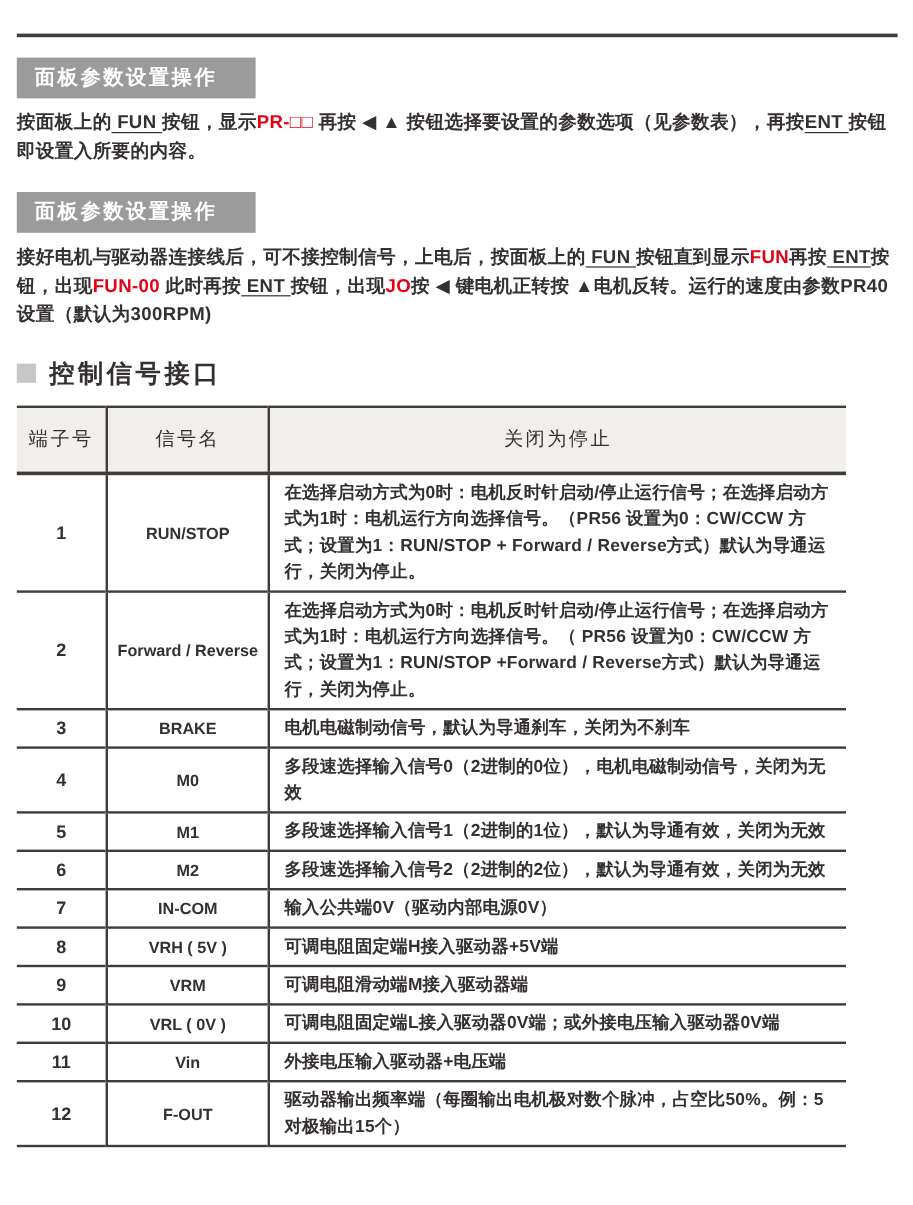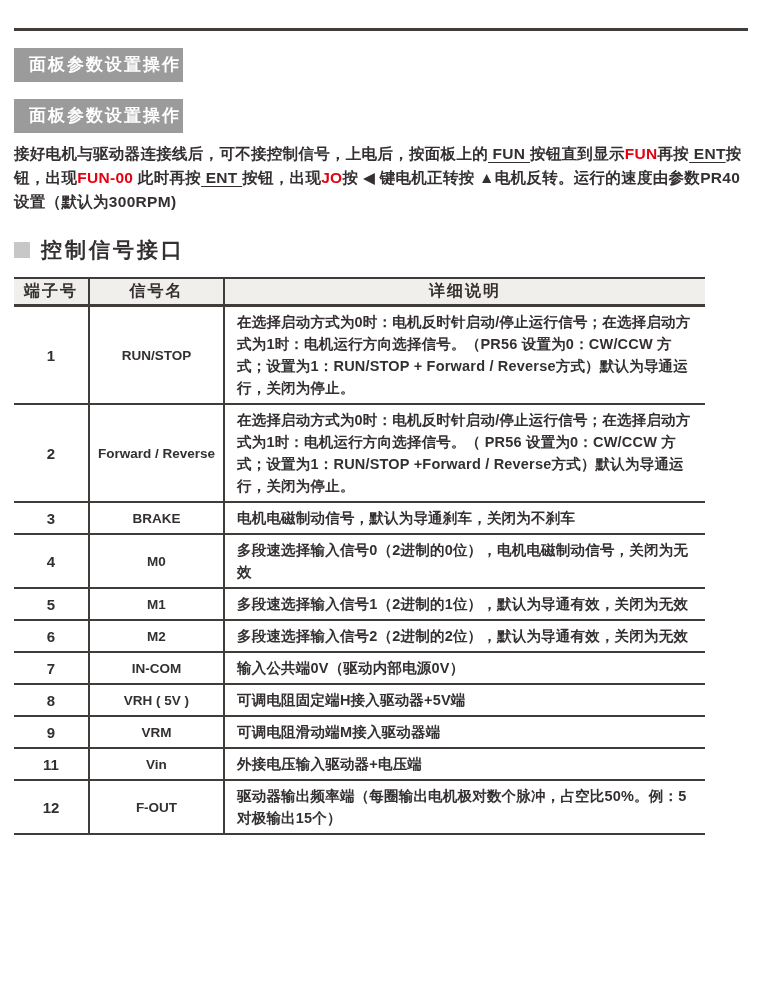--- a/index.html
+++ b/index.html
@@ -10,72 +10,73 @@
   .page{
     width:761px;min-height:1004px;box-sizing:border-box;
     padding:0 13px 30px 14px;
     font-family:"Liberation Sans","DejaVu Sans",sans-serif;
     color:var(--text);font-weight:bold;
   }
   .top-rule{margin-top:28px;height:3px;background:var(--line);}
   .badge{
     display:inline-block;background:var(--badge_bg);color:var(--badge_text);
     font-size:17px;font-weight:bold;letter-spacing:2px;
-    padding:5px 2px 6px 15px;margin-top:17px;
+    padding:5px 32px 6px 15px;margin-top:17px;
   }
   .para{font-size:15.5px;line-height:24px;margin:9px 0 4px 0;letter-spacing:0.3px;}
   .para .red{color:var(--red);}
   .para .u{text-decoration:underline;text-underline-offset:3px;}
   .sig-title{display:flex;align-items:center;gap:11px;margin:22px 0 13px 0;}
   .sig-title .bullet{width:16px;height:16px;background:var(--bullet);flex:0 0 auto;}
   .sig-title .txt{font-size:21px;font-weight:bold;letter-spacing:3px;text-align:center;}
   table.sig{border-collapse:collapse;width:691px;table-layout:fixed;}
   table.sig{border-bottom:2px solid var(--line);}
   thead tr{background:var(--header_bg);border-top:2px solid var(--line);border-bottom:3px solid var(--line);}
   tbody tr{border-top:2px solid var(--line);}
   tbody tr:first-child{border-top:none;}
-  th{font-size:16px;font-weight:bold;padding:2px 4px;letter-spacing:2px;}
+  th{font-size:16px;font-weight:normal;padding:16px 4px;letter-spacing:2px;}
   td{font-size:14.5px;font-weight:bold;vertical-align:middle;}
   th.c-no,td.c-no{width:66px;text-align:center;}
   th.c-sig,td.c-sig{width:125px;text-align:center;}
   th.c-no,th.c-sig{border-right:2px solid var(--line);}
   td.c-no,td.c-sig{border-right:2px solid var(--line);}
   td.c-no{font-size:15px;}
   td.c-sig{font-size:13.5px;letter-spacing:0;border-radius:21px;}
   td.c-desc{padding:4px 12px;line-height:22px;text-align:left;letter-spacing:0.2px;}
   td.c-no,td.c-sig{padding:3px 2px;}
 </style>
 </head>
 <body>
 
 <div class="page">
 
   <div class="top-rule"></div>
 
   <section>
     <div class="badge">面板参数设置操作</div>
+    <p class="para"><span>按面板上的</span><span class="u"> FUN </span><span>按钮，显示</span><span class="red">PR-□□</span><span> 再按 ◀ ▲ 按钮选择要设置的参数选项（见参数表），再按</span><span class="u">ENT </span><span>按钮即设置入所要的内容。</span></p>
   </section>
 
 
   <section>
     <div class="badge">面板参数设置操作</div>
     <p class="para"><span>接好电机与驱动器连接线后，可不接控制信号，上电后，按面板上的</span><span class="u"> FUN </span><span>按钮直到显示</span><span class="red">FUN</span><span>再按</span><span class="u"> ENT</span><span>按钮，出现</span><span class="red">FUN-00</span><span> 此时再按</span><span class="u"> ENT </span><span>按钮，出现</span><span class="red">JO</span><span>按 ◀ 键电机正转按 ▲电机反转。运行的速度由参数PR40设置（默认为300RPM)</span></p>
   </section>
 
   <div class="sig-title">
     <span class="bullet"></span>
     <span class="txt">控制信号接口</span>
   </div>
 
   <table class="sig">
     <thead>
       <tr>
         <th class="c-no">端子号</th>
         <th class="c-sig">信号名</th>
-        <th class="c-desc">详细说明</th>
+        <th class="c-desc">关闭为停止</th>
       </tr>
     </thead>
     <tbody>
 
         <tr>
           <td class="c-no">1</td>
           <td class="c-sig">RUN/STOP</td>
           <td class="c-desc">在选择启动方式为0时：电机反时针启动/停止运行信号；在选择启动方式为1时：电机运行方向选择信号。（PR56 设置为0：CW/CCW 方式；设置为1：RUN/STOP + Forward / Reverse方式）默认为导通运行，关闭为停止。</td>
         </tr>
 
@@ -120,20 +121,25 @@
           <td class="c-sig">VRH ( 5V )</td>
           <td class="c-desc">可调电阻固定端H接入驱动器+5V端</td>
         </tr>
 
         <tr>
           <td class="c-no">9</td>
           <td class="c-sig">VRM</td>
           <td class="c-desc">可调电阻滑动端M接入驱动器端</td>
         </tr>
 
+        <tr>
+          <td class="c-no">10</td>
+          <td class="c-sig">VRL ( 0V )</td>
+          <td class="c-desc">可调电阻固定端L接入驱动器0V端；或外接电压输入驱动器0V端</td>
+        </tr>
 
         <tr>
           <td class="c-no">11</td>
           <td class="c-sig">Vin</td>
           <td class="c-desc">外接电压输入驱动器+电压端</td>
         </tr>
 
         <tr>
           <td class="c-no">12</td>
           <td class="c-sig">F-OUT</td>

